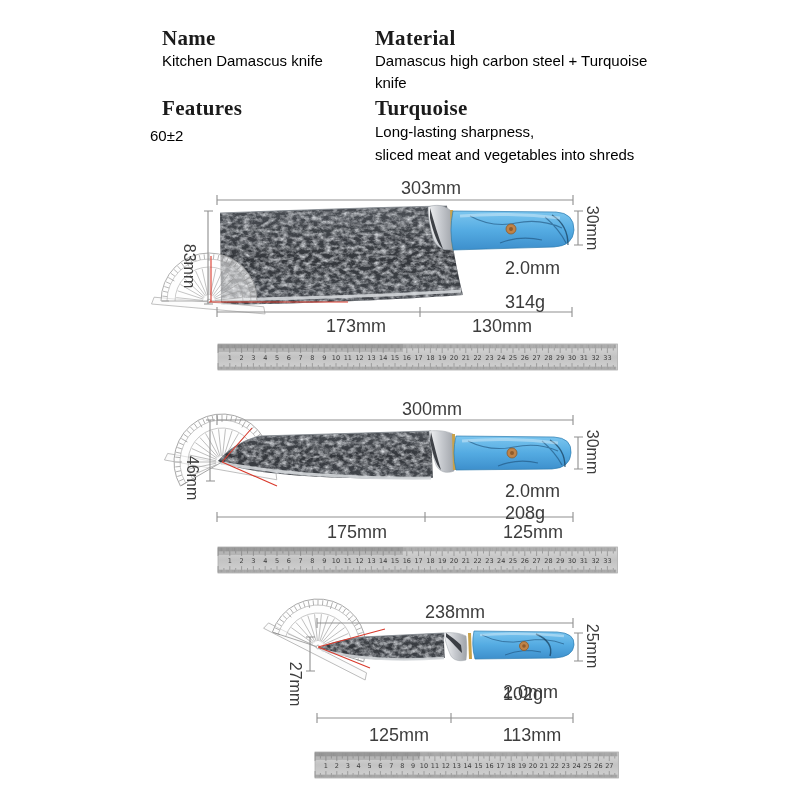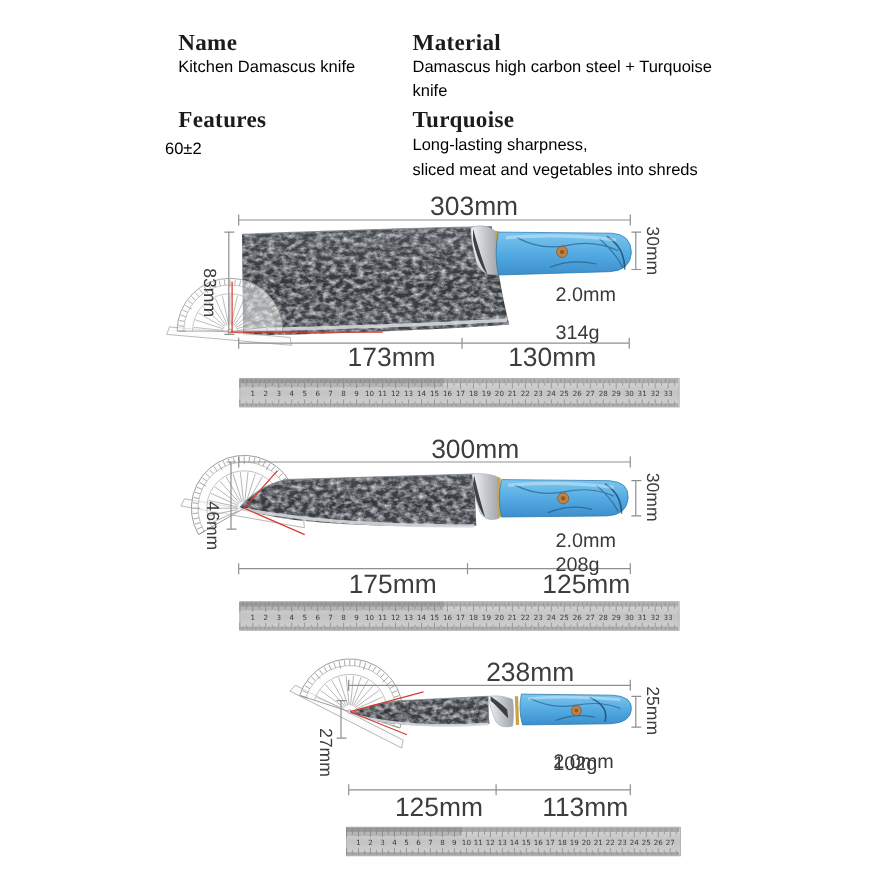--- a/index.html
+++ b/index.html
@@ -3,21 +3,21 @@
 <meta charset="utf-8">
 <style>
   html,body{margin:0;padding:0;background:#fff;}
   .canvas{position:relative;width:800px;height:800px;background:#ffffff;overflow:hidden;
           font-family:"Liberation Sans", sans-serif;}
   
   .spec-label{position:absolute;font-family:"Liberation Serif", serif;font-weight:700;
               font-size:21px;color:#1b1b1b;letter-spacing:.3px;white-space:nowrap;}
   .spec-value{position:absolute;font-size:15px;color:#000000;line-height:22px;}
   
-  .m{position:absolute;font-size:24px;color:#3d3d3d;white-space:nowrap;
+  .m{position:absolute;font-size:18px;color:#3d3d3d;white-space:nowrap;
      transform:translate(-50%,-50%);}
   .vm{position:absolute;font-size:16px;color:#3d3d3d;white-space:nowrap;
       writing-mode:vertical-rl;transform:translate(-50%,-50%);}
   .mw{position:absolute;font-size:18px;color:#3a3a3a;white-space:nowrap;}
   svg#art{position:absolute;left:0;top:0;}
   .dim{stroke:#8f8f8f;stroke-width:1.1;fill:none;}
   .red{stroke:#d93a2c;stroke-width:1.1;fill:none;}
 </style>
 </head>
 <body>
@@ -291,20 +291,20 @@
   <div class="m" style="left:502px;top:326px">130mm</div>
 
   <div class="m" style="left:432px;top:409px">300mm</div>
   <div class="vm" style="left:192px;top:478px">46mm</div>
   <div class="vm" style="left:592px;top:452px">30mm</div>
   <div class="mw" style="left:505px;top:481px">2.0mm</div>
   <div class="mw" style="left:505px;top:503px">208g</div>
   <div class="m" style="left:357px;top:532px">175mm</div>
   <div class="m" style="left:533px;top:532px">125mm</div>
 
-  <div class="m" style="left:482px;top:612px">238mm</div>
+  <div class="m" style="left:455px;top:612px">238mm</div>
   <div class="vm" style="left:295px;top:684px">27mm</div>
   <div class="vm" style="left:592px;top:646px">25mm</div>
   <div class="mw" style="left:503px;top:682px">2.0mm</div>
   <div class="mw" style="left:503px;top:684px">102g</div>
   <div class="m" style="left:399px;top:735px">125mm</div>
   <div class="m" style="left:532px;top:735px">113mm</div>
 </div>
 
 </body></html>

